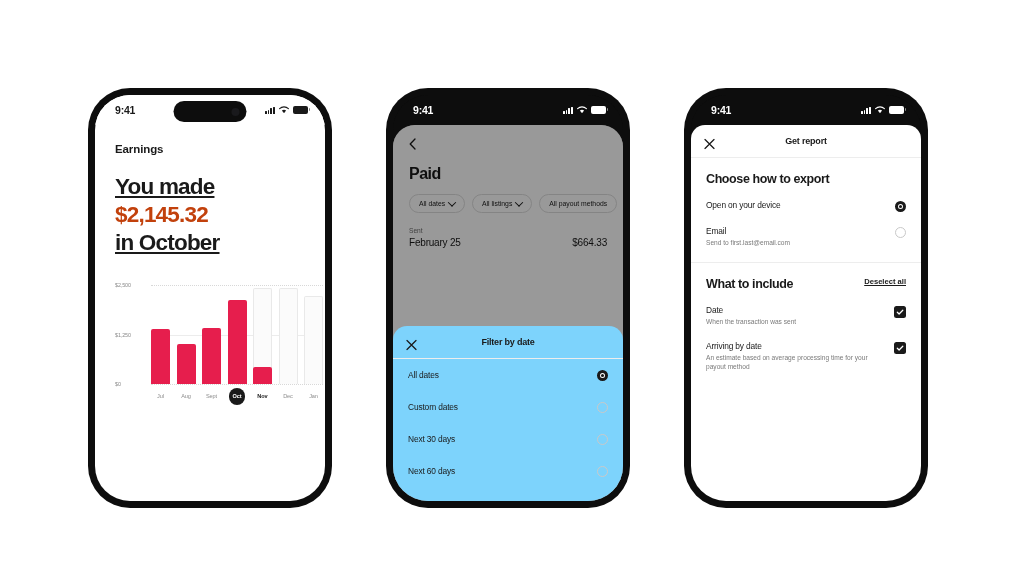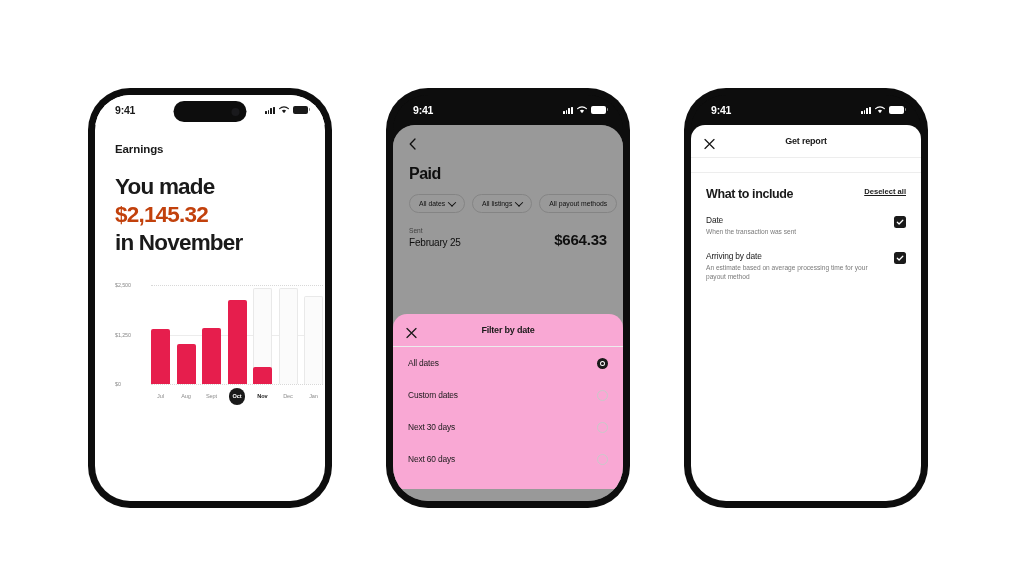--- a/index.html
+++ b/index.html
@@ -91,21 +91,21 @@
   .p1-eyebrow {
     font-size: 11.5px; font-weight: bold; color: #1a1a1a;
     margin-top: 8px; letter-spacing: -0.1px;
   }
   .p1-head {
     margin-top: 18px;
     font-size: 22.5px; font-weight: bold; line-height: 1.25;
     color: #1a1a1a; letter-spacing: -0.8px;
   }
   .p1-head .amount { color: #c2410c; display:block; }
-  .p1-head .l1, .p1-head .l3 { display:block; }
+  .p1-head .l1, .p1-head .l3 { display:block;text-decoration:underline; }
 
   
   .chart-wrap {
     position: relative;
     margin: 16px 0 0 0;
     height: 133px;
   }
   .chart-plot {
     position: absolute;
     left: 36px; right: -18px; top: 6px; bottom: 22px;
@@ -224,27 +224,27 @@
     border-right: 1.1px solid #1a1a1a;
     border-bottom: 1.1px solid #1a1a1a;
     transform: rotate(45deg) translate(-1px,-1px);
   }
   .txn {
     margin-top: 14px;
     display: flex; justify-content: space-between; align-items: flex-end;
   }
   .txn-label { font-size: 6.6px; color: #6d6d6d; }
   .txn-date { font-size: 10px; color: #1a1a1a; margin-top: 3px; letter-spacing:-0.2px;}
-  .txn-amt { font-size: 15px; font-weight: bold; color: #1a1a1a; letter-spacing:-0.2px;}
+  .txn-amt { font-size: 10px; font-weight: normal; color: #1a1a1a; letter-spacing:-0.2px;}
 
   
   .sheet {
     position: absolute;
-    left: 0; right: 0; bottom: 12px;
-    background: #f9a8d4;
+    left: 0; right: 0; bottom: 0;
+    background: #7dd3fc;
     border-radius: 14px 14px 0 0;
     z-index: 25;
     overflow: hidden;
   }
   .sheet-head {
     position: relative;
     height: 32px;
     display: flex; align-items: center; justify-content: center;
     border-bottom: 1px solid #ededed;
   }
@@ -341,21 +341,21 @@
       </div>
       <div class="dynamic-island">
           <span class="di-cam"></span>
         </div>
 
       <div class="p1-body">
         <div class="p1-eyebrow">Earnings</div>
         <div class="p1-head">
           <span class="l1">You made</span>
           <span class="amount">$2,145.32</span>
-          <span class="l3">in November</span>
+          <span class="l3">in October</span>
         </div>
 
         <div class="chart-wrap">
           <div class="chart-plot" id="plot">
               <div class="gridline" style="top: 5.66038%;"></div>
               <div class="ylabel" style="top: 5.66038%; left: -36px;">$2,500</div>
               <div class="gridline solid" style="top: 52.8302%;"></div>
               <div class="ylabel" style="top: 52.8302%; left: -36px;">$1,250</div>
               <div class="gridline" style="top: 100%;"></div>
               <div class="ylabel" style="top: 100%; left: -36px;">$0</div>
@@ -526,20 +526,38 @@
       <div class="p3-sheet">
         <div class="sheet-head">
           <div class="sheet-close">
             <svg width="11" height="11" viewBox="0 0 11 11">
                 <path d="M1 1 L10 10 M10 1 L1 10" stroke="currentColor" stroke-width="1.25" stroke-linecap="round"></path>
               </svg>
           </div>
           <div class="sheet-title">Get report</div>
         </div>
 
+        <div class="p3-section">
+          <div class="p3-h2">Choose how to export</div>
+          <div id="export-options">
+              <div class="p3-row">
+                <div class="p3-row-txt">
+                  <div class="p3-row-title">Open on your device</div>
+                </div>
+                <div class="radio on" style="margin-top: 1px;"></div>
+              </div>
+              <div class="p3-row">
+                <div class="p3-row-txt">
+                  <div class="p3-row-title">Email</div>
+                  <div class="p3-row-sub">Send to first.last@email.com</div>
+                </div>
+                <div class="radio" style="margin-top: 1px;"></div>
+              </div>
+            </div>
+        </div>
 
         <div class="divider"></div>
 
         <div class="p3-section">
           <div class="row-head">
             <div class="p3-h2" style="margin-top:0;">What to include</div>
             <div class="deselect">Deselect all</div>
           </div>
           <div id="include-items">
               <div class="p3-row">

